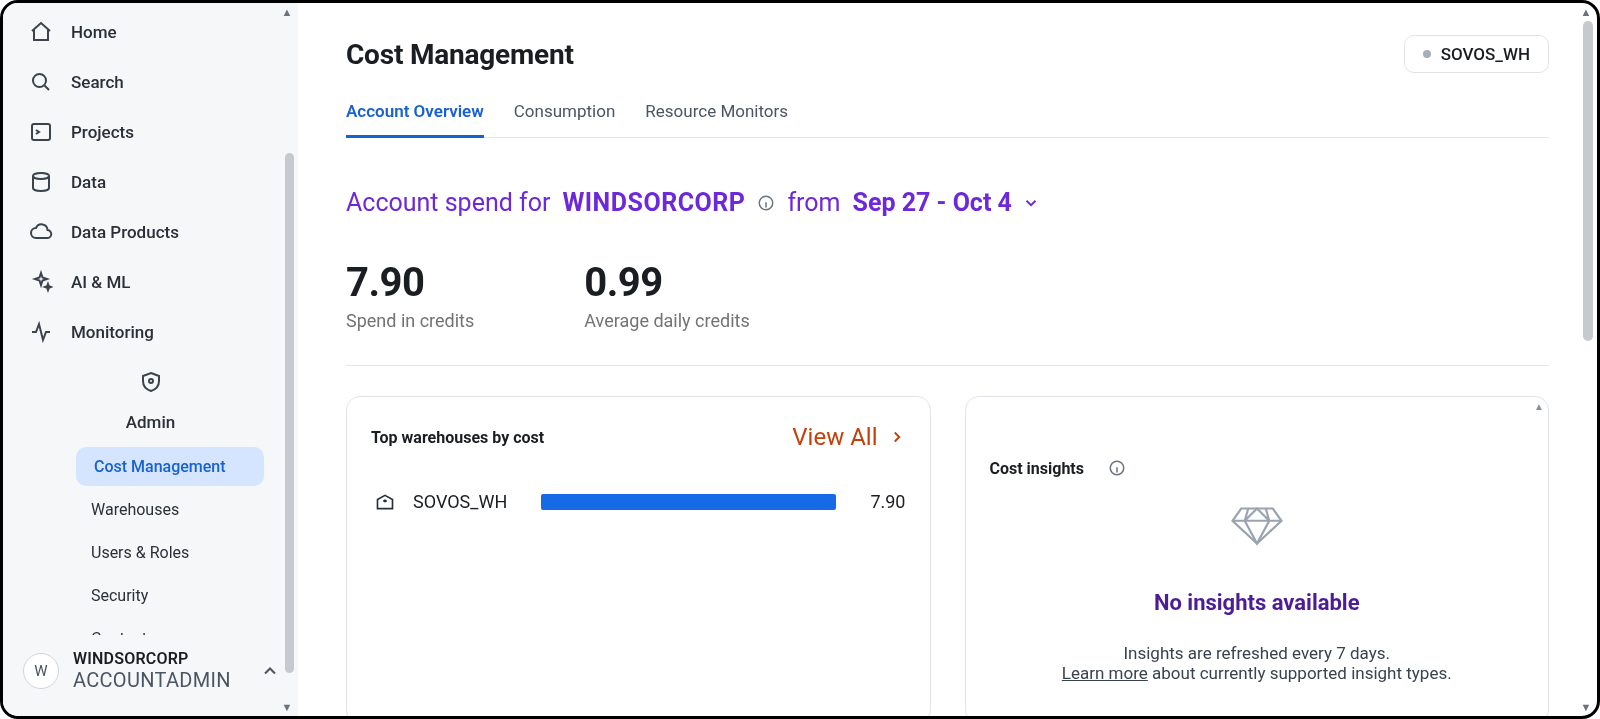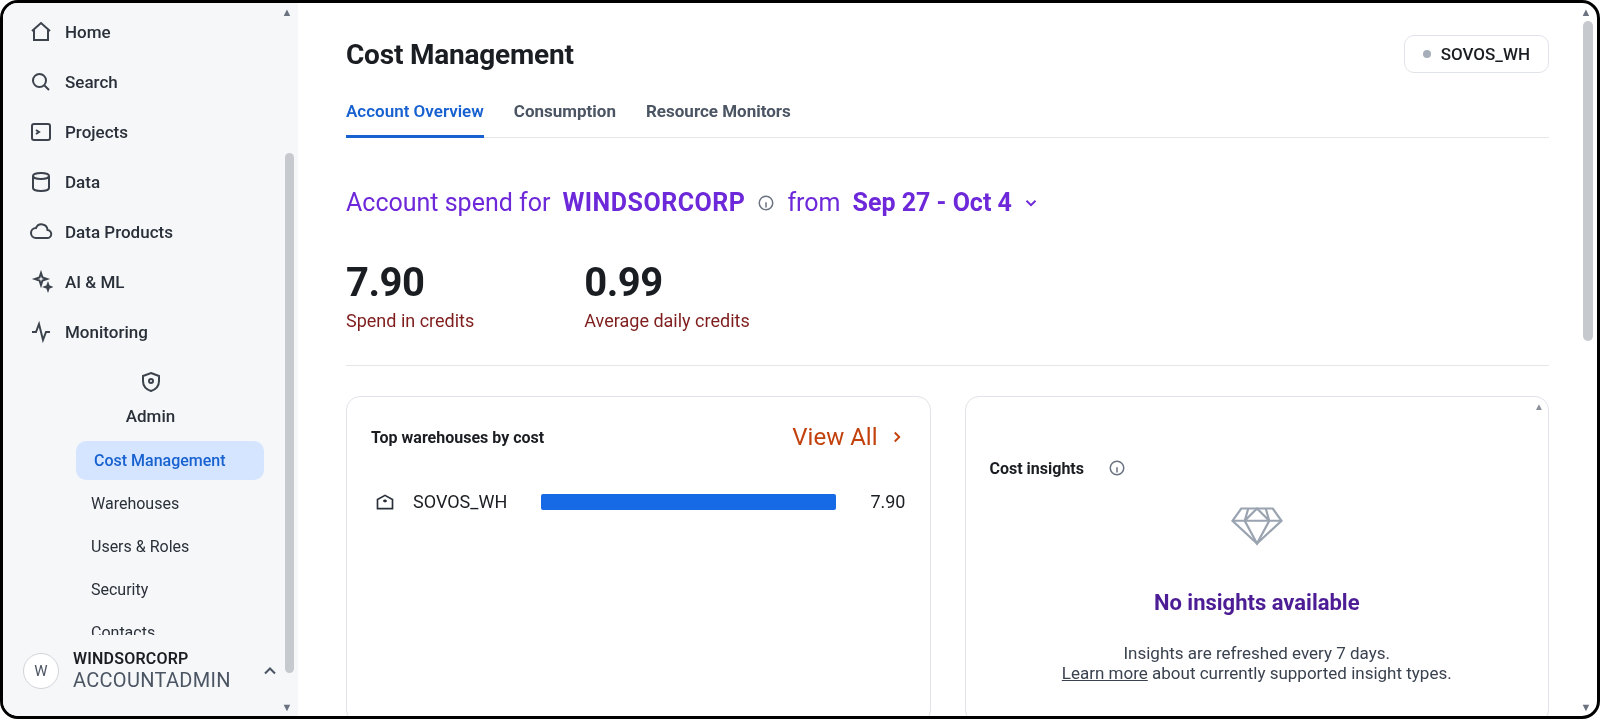--- a/index.html
+++ b/index.html
@@ -48,21 +48,21 @@
     border-radius: 5px;
   }
   .nav {
     flex: 1;
     padding: 4px 12px 0 12px;
     overflow: hidden;
   }
   .nav-item {
     display: flex;
     align-items: center;
-    gap: 12px;
+    gap: 18px;
     padding: 13px 14px;
     color: #2a3039;
     font-size: 17px;
     font-weight: 500;
     border-radius: 10px;
     cursor: pointer;
   }
   .nav-item .icon { width: 24px; height: 24px; color: #3c434d; display: inline-flex; align-items:center; justify-content:center;}
   .nav-item.active { background: transparent; flex-direction: column; }
   .sub-nav {
@@ -151,42 +151,42 @@
   }
   .pill-dot { width:8px; height:8px; border-radius:50%; background:#a5aeb9;}
   .tabs {
     display:flex; gap:30px;
     border-bottom:1px solid #e4e6ea;
     margin-top: 28px;
   }
   .tab {
     padding: 0 0 14px 0;
     font-size: 17px;
-    font-weight:700;
+    font-weight:400;
     color:#4b5563;
     cursor:pointer;
     margin-bottom:-1px;
   }
   .tab.active {
     color:#1761d0;
     border-bottom: 3px solid #1761d0;
     font-weight:600;
   }
   .spend-line {
     margin-top: 50px;
     display:flex; align-items:center; gap: 12px;
     font-size: 25px;
     color:#6d28d9;
   }
   .spend-line .acct { font-weight:700; letter-spacing:.5px; }
   .spend-line .range { font-weight:700; cursor:pointer; display:inline-flex; align-items:center; gap:10px;}
   .info-icon { width:18px; height:18px; color:#6b7280; display:inline-flex; }
   .stats { display:flex; gap:110px; margin-top:42px; }
   .stat .big { font-size:40px; font-weight:700; letter-spacing:-.5px;}
-  .stat .lbl { font-size:18px; color:#7f1d1d; margin-top:4px;}
+  .stat .lbl { font-size:18px; color:#737373; margin-top:4px;}
   .divider { border:none; border-top:1px solid #e4e6ea; margin-top:34px;}
   .cards { display:flex; gap:34px; margin-top:30px;}
   .card {
     border:1px solid #e0e3e8;
     border-radius:14px;
     padding: 26px 24px 40px 24px;
     flex:1;
     position:relative;
   }
   .card-head { display:flex; align-items:center; justify-content:space-between; }

